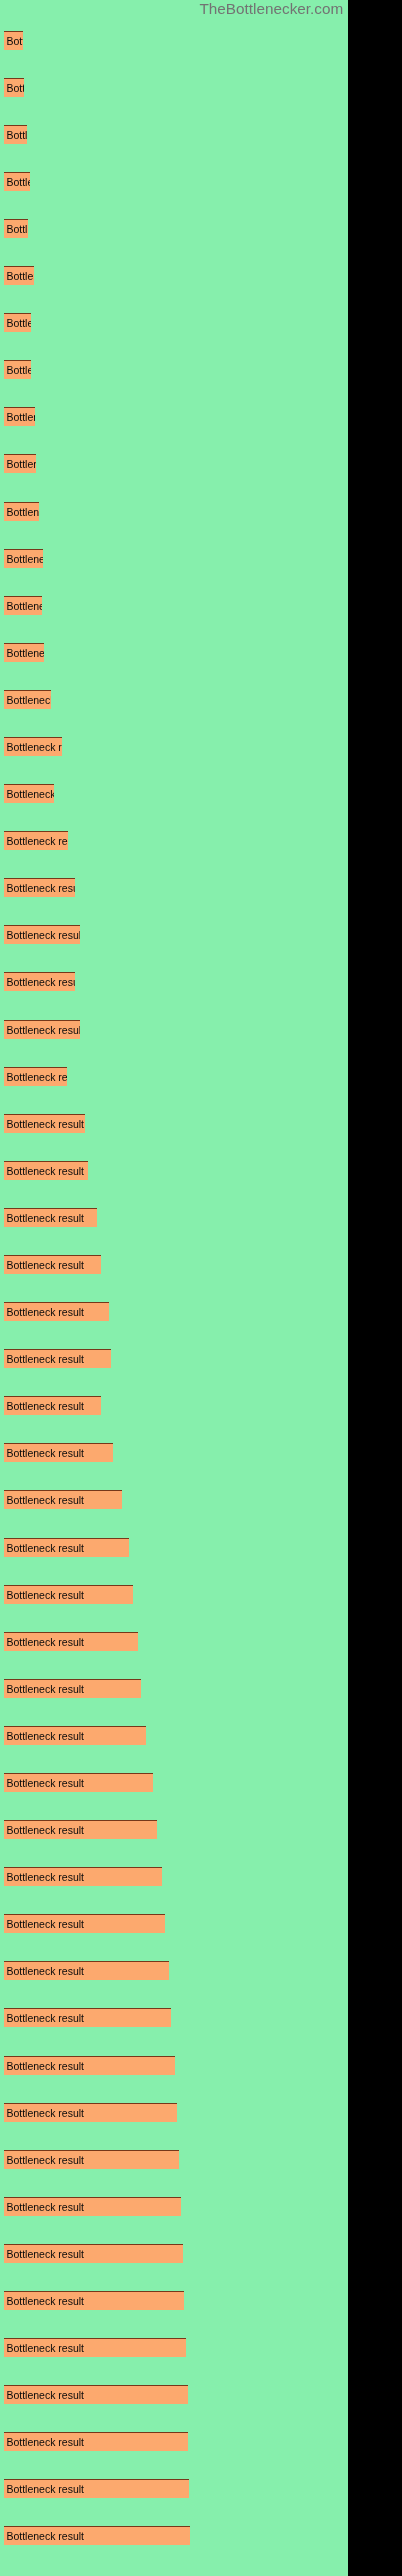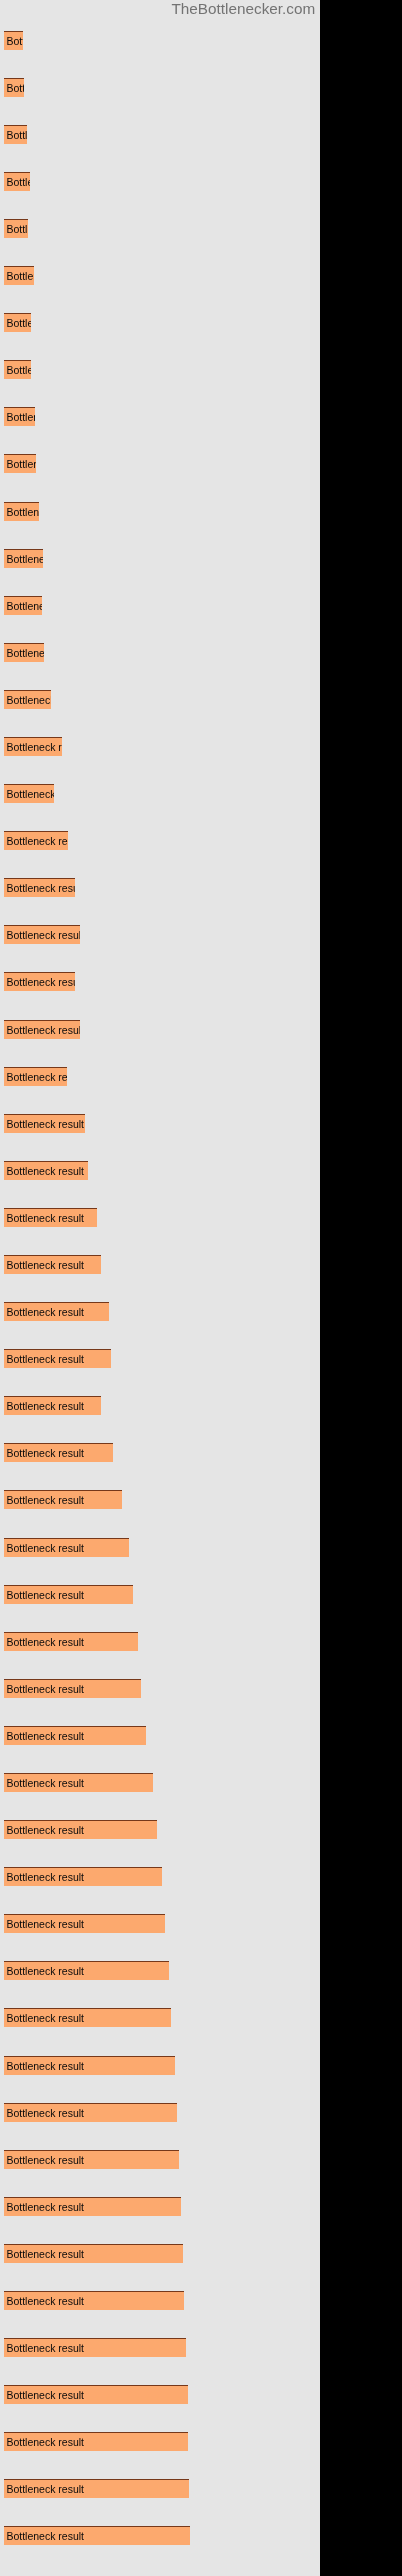--- a/index.html
+++ b/index.html
@@ -13,23 +13,23 @@
     height: 2576px;
     position: relative;
     overflow: hidden;
     font-family: "Liberation Sans", sans-serif;
     -webkit-font-smoothing: antialiased;
   }
   #chart-root {
     position: absolute;
     left: 0;
     top: 0;
-    width: 320px;
+    width: 348px;
     height: 2576px;
-    background: #e5e5e5;
+    background: #86efac;
   }
   .watermark {
     position: absolute;
     right: 4.8px;
     top: 0.8px;
     font-size: 15.3px;
     line-height: 15.3px;
     color: #737373;
     letter-spacing: 0px;
     white-space: nowrap;

